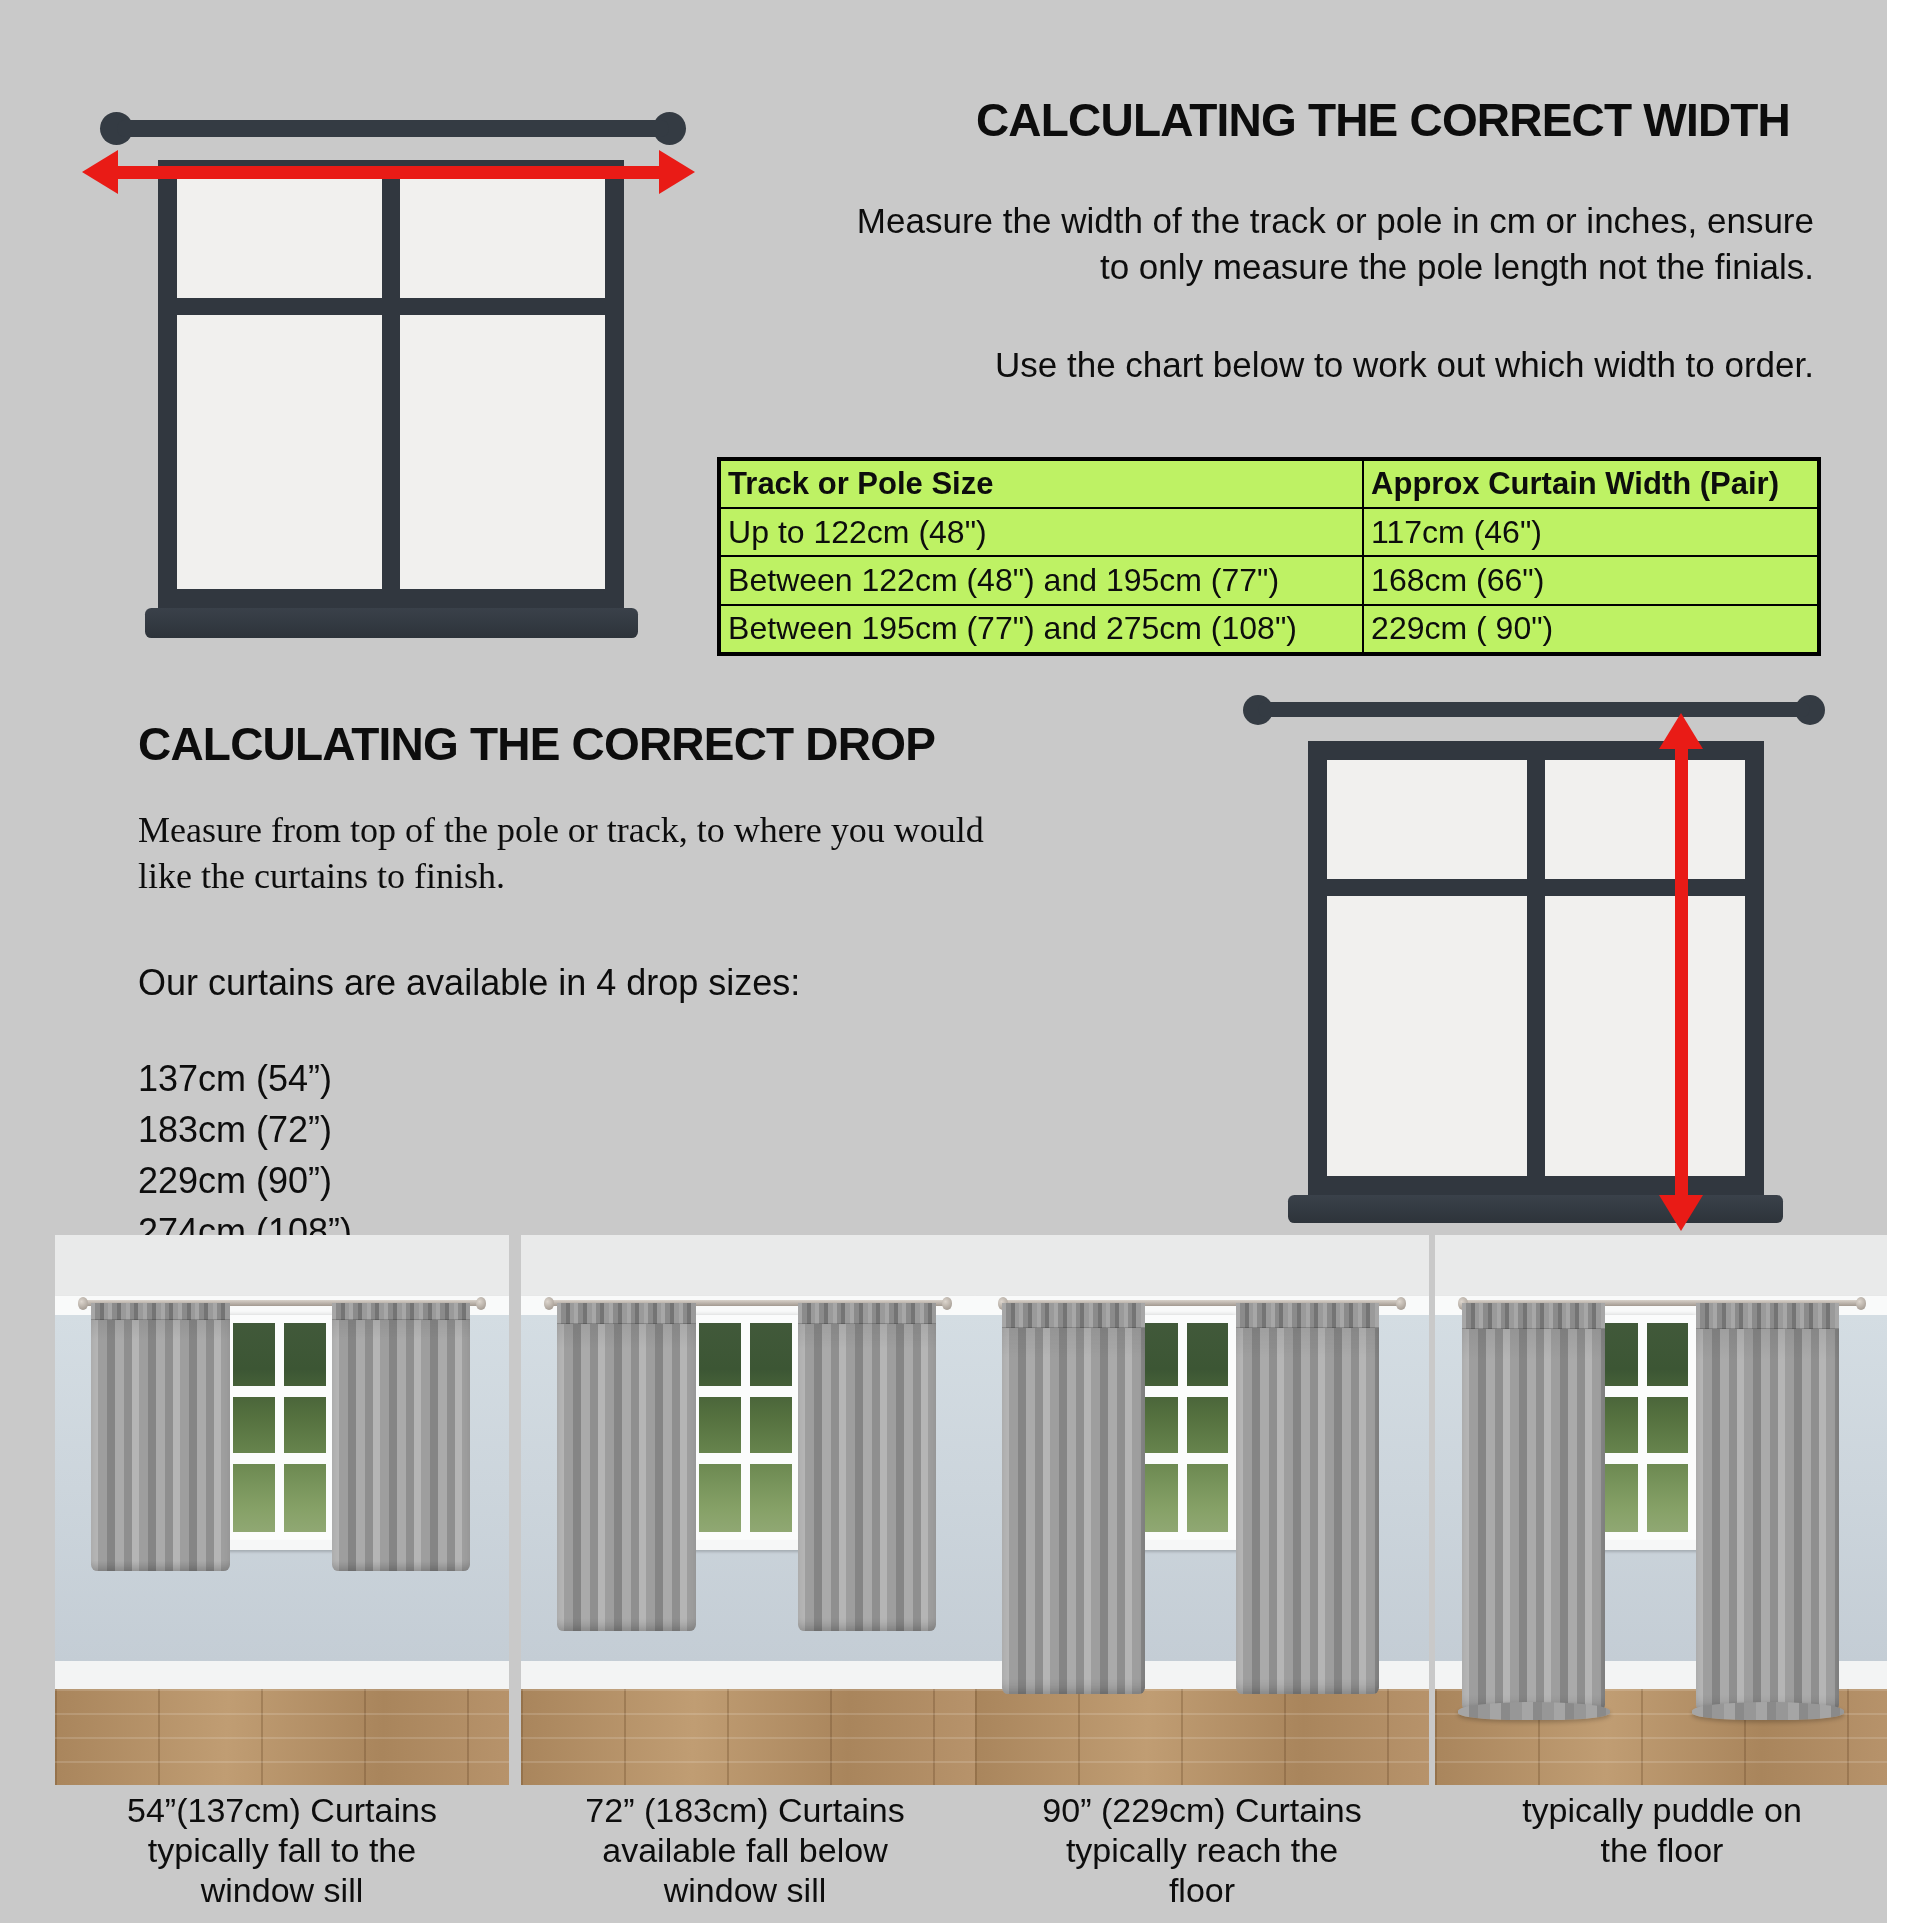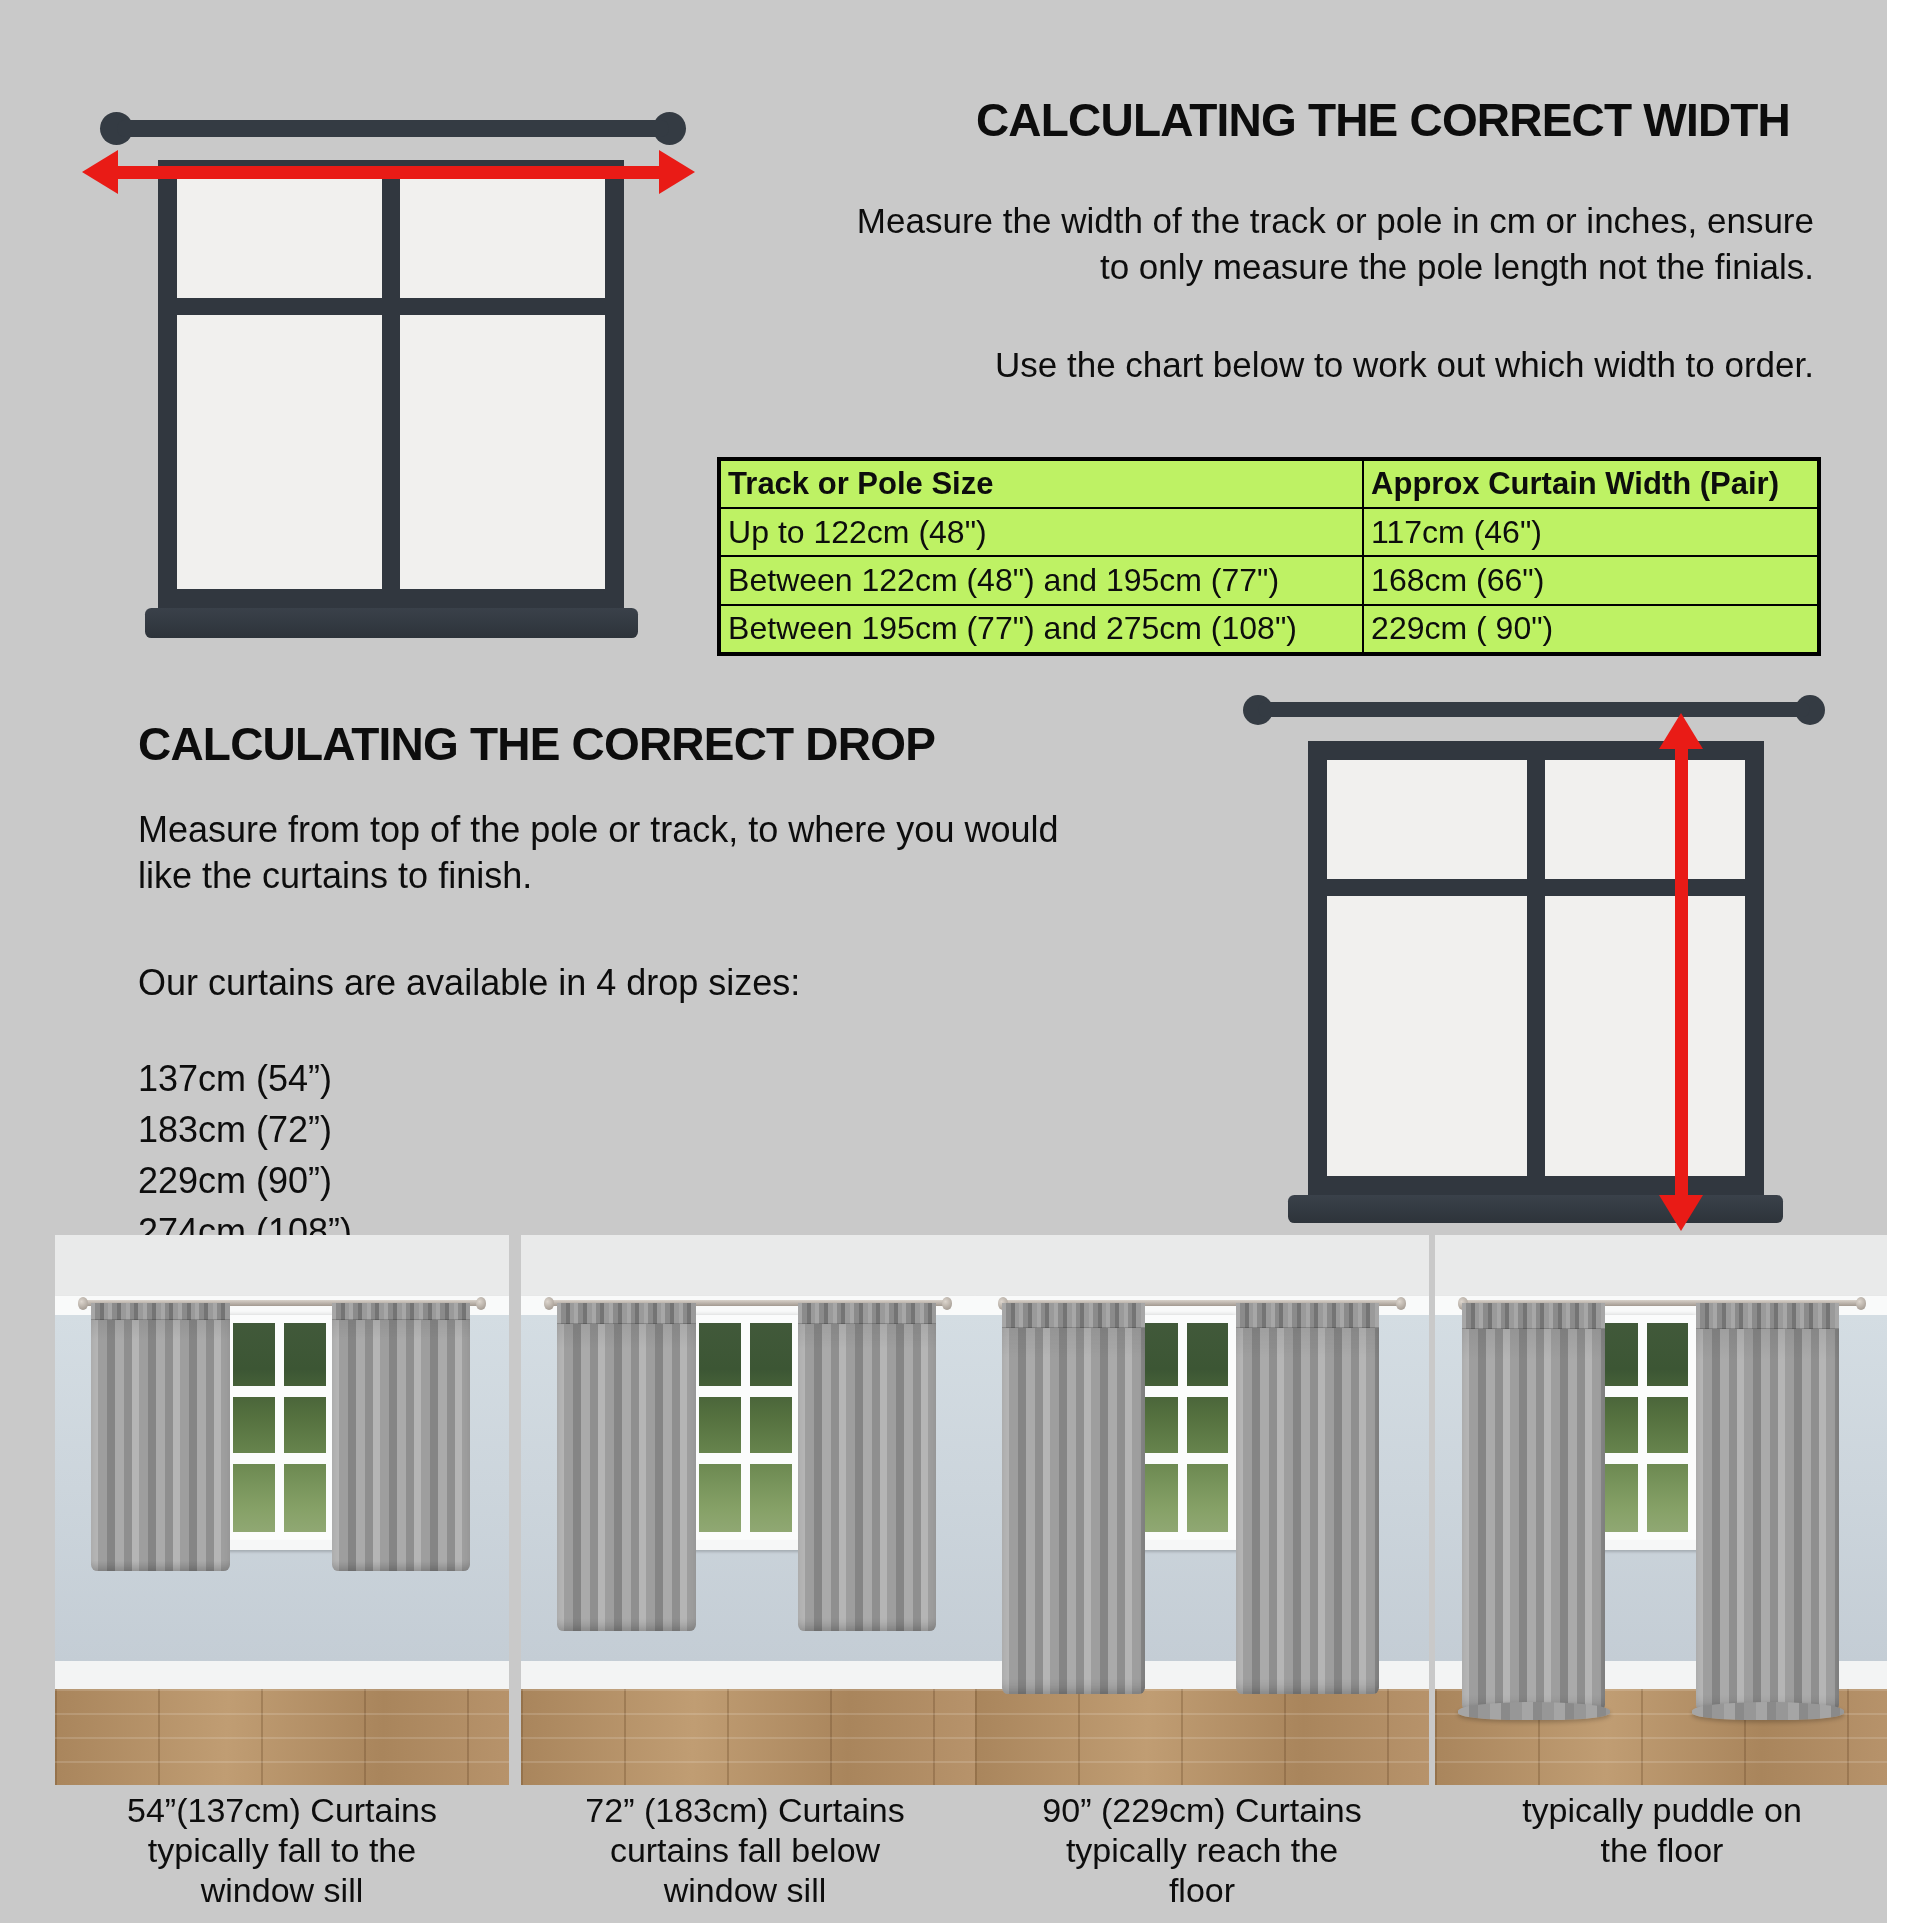--- a/index.html
+++ b/index.html
@@ -5,21 +5,21 @@
   html,body{margin:0;padding:0;}
   body{font-family:"Liberation Sans", sans-serif; color:#0d0d0d;}
   .canvas{position:relative;width:1923px;height:1923px;background:#c9c9c9;overflow:hidden;}
 
   
   .big-heading{position:absolute;font-weight:bold;font-size:46px;letter-spacing:-0.8px;white-space:nowrap;}
   .width-heading{left:893px;top:93px;width:980px;text-align:center;}
   .drop-heading{left:138px;top:717px;text-align:left;}
   .width-text{position:absolute;left:656px;top:198px;width:1158px;text-align:right;font-size:35px;line-height:46px;}
   .para-gap{margin-top:52px;}
-  .drop-text{position:absolute;left:138px;top:807px;width:1059px;text-align:left;font-size:36px;line-height:46px;}
+  .drop-text{position:absolute;left:138px;top:807px;width:1059px;text-align:left;font-size:36px;line-height:46px;font-family:Liberation Serif, serif;}
   .sizes-intro{position:absolute;left:138px;top:962px;font-size:36px;}
   .sizes-list{position:absolute;left:138px;top:1013px;font-size:36px;line-height:51px;margin-top:40px;}
 
   
   .size-table{position:absolute;left:717px;top:457px;width:1100px;border-collapse:collapse;background:#bef264;table-layout:fixed;}
   .size-table th,.size-table td{border:2.4px solid #000;padding:1.6px 1.6px 1.6px 7.1px;font-size:32px;text-align:left;vertical-align:middle;height:43px;white-space:nowrap;overflow:hidden;}
   .size-table th{font-weight:bold;font-size:31px;}
   .size-table{border:4px solid #000;}
   .col1{width:644px;} .col2{width:456px;}
 
@@ -251,21 +251,21 @@
     <div class="ph-puddle ph-puddle--right"></div>
   </div>
 
   <div class="caption caption--1">
     <div>54”(137cm) Curtains</div>
     <div>typically fall to the</div>
     <div>window sill</div>
   </div>
   <div class="caption caption--2">
     <div>72” (183cm) Curtains</div>
-    <div>curtains fall below</div>
+    <div>available fall below</div>
     <div>window sill</div>
   </div>
   <div class="caption caption--3">
     <div>90” (229cm) Curtains</div>
     <div>typically reach the</div>
     <div>floor</div>
   </div>
   <div class="caption caption--4">
     <div>typically puddle on</div>
     <div>the floor</div>

